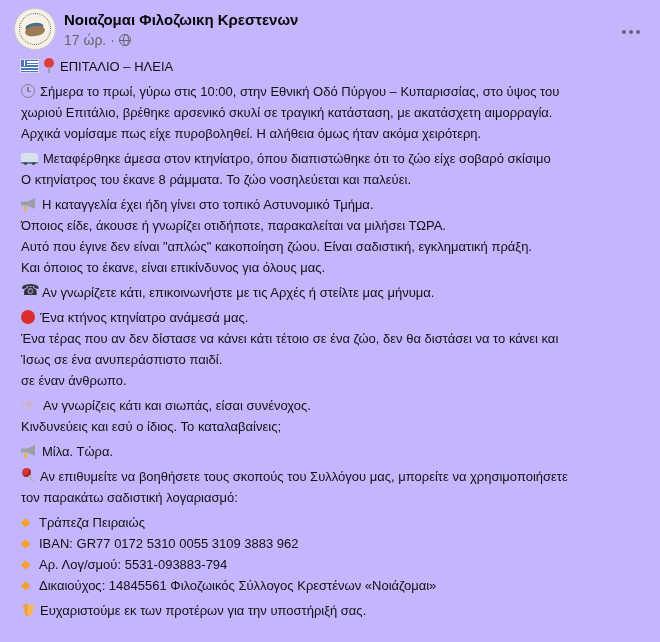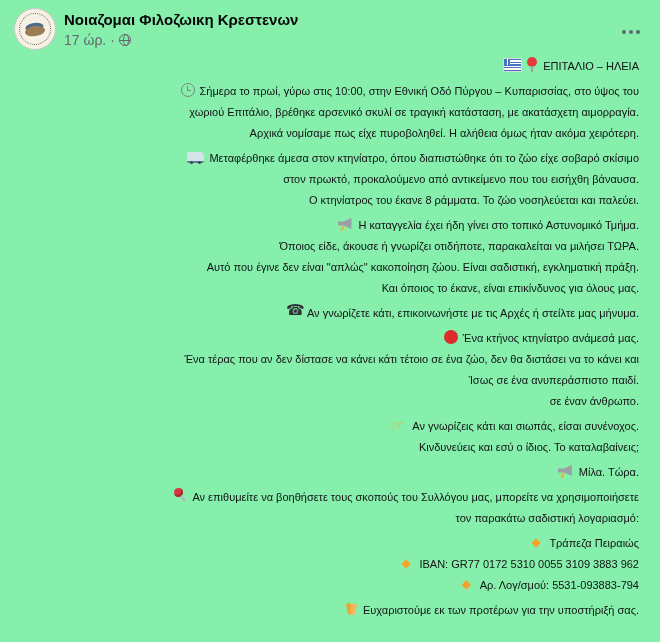--- a/index.html
+++ b/index.html
@@ -1,19 +1,19 @@
 <!DOCTYPE html>
 <html><head>
 <meta charset="utf-8">
 <style>
   * { margin:0; padding:0; box-sizing:border-box; }
   html,body { background:#ffffff; }
   body { font-family:"Liberation Sans","DejaVu Sans",sans-serif; }
   .post-card {
-    position:relative; width:660px; height:642px; background:#86efac; overflow:hidden;
+    position:relative; width:660px; height:642px; background:#c4b5fd; overflow:hidden;
   }
   
   .post-header { display:flex; align-items:flex-start; padding:8px 16px 0 14px; }
   .avatar {
     width:42px; height:42px; border-radius:50%; background:#f6f1e4;
     border:1px solid #c9c9c9; position:relative; flex:0 0 auto; cursor:pointer;
   }
   .avatar::before { 
     content:""; position:absolute; inset:4px; border-radius:50%;
     border:1.5px dotted #6b6257;
@@ -32,21 +32,21 @@
     border-radius:50%; position:relative;
   }
   .globe-icon::before { content:""; position:absolute; left:0; right:0; top:4.5px; border-top:1px solid #65676b; }
   .globe-icon::after { content:""; position:absolute; left:3px; top:-1px; width:4px; height:10px; border:1px solid #65676b; border-radius:50%; }
   .more-options { margin-left:auto; margin-top:14px; width:28px; height:20px; position:relative; cursor:pointer; }
   .more-options::before {
     content:""; position:absolute; left:6px; top:8px; width:4px; height:4px; border-radius:50%;
     background:#606770; box-shadow:7px 0 0 #606770, 14px 0 0 #606770;
   }
   
-  .post-body { padding:6px 21px 0 21px; color:#111214; font-size:11px;text-align:right; }
+  .post-body { padding:6px 21px 0 21px; color:#111214; font-size:13px; }
   .paragraph { margin-bottom:4px; }
   .line { line-height:21px; white-space:nowrap; }
   .icon { display:inline-block; position:relative; vertical-align:-2px; margin-right:5px; }
   
   .icon-greek-flag { width:17px; height:12px; vertical-align:-1px;
     background:repeating-linear-gradient(180deg,#4a76c0 0px,#4a76c0 1.4px,#ffffff 1.4px,#ffffff 2.7px);
     outline:1px solid #d8d8d8; }
   .icon-greek-flag::before { content:""; position:absolute; left:0; top:0; width:6px; height:6px;
     background:linear-gradient(#4a76c0,#4a76c0); }
   .icon-greek-flag::after { content:""; position:absolute; left:2.5px; top:0; width:1.2px; height:6px;
@@ -121,21 +121,20 @@
       <div class="paragraph">
         <div class="line"><span class="icon icon-greek-flag"></span><span class="icon icon-round-pushpin"></span><span>ΕΠΙΤΑΛΙΟ – ΗΛΕΙΑ</span></div>
       </div>
       <div class="paragraph">
         <div class="line"><span class="icon icon-clock"></span><span>Σήμερα το πρωί, γύρω στις 10:00, στην Εθνική Οδό Πύργου – Κυπαρισσίας, στο ύψος του</span></div>
         <div class="line"><span>χωριού Επιτάλιο, βρέθηκε αρσενικό σκυλί σε τραγική κατάσταση, με ακατάσχετη αιμορραγία.</span></div>
         <div class="line"><span>Αρχικά νομίσαμε πως είχε πυροβοληθεί. Η αλήθεια όμως ήταν ακόμα χειρότερη.</span></div>
       </div>
       <div class="paragraph">
         <div class="line"><span class="icon icon-ambulance"></span><span>Μεταφέρθηκε άμεσα στον κτηνίατρο, όπου διαπιστώθηκε ότι το ζώο είχε σοβαρό σκίσιμο</span></div>
-        <div class="line"><span>στον πρωκτό, προκαλούμενο από αντικείμενο που του εισήχθη βάναυσα.</span></div>
         <div class="line"><span>Ο κτηνίατρος του έκανε 8 ράμματα. Το ζώο νοσηλεύεται και παλεύει.</span></div>
       </div>
       <div class="paragraph">
         <div class="line"><span class="icon icon-megaphone"></span><span>Η καταγγελία έχει ήδη γίνει στο τοπικό Αστυνομικό Τμήμα.</span></div>
         <div class="line"><span>Όποιος είδε, άκουσε ή γνωρίζει οτιδήποτε, παρακαλείται να μιλήσει ΤΩΡΑ.</span></div>
         <div class="line"><span>Αυτό που έγινε δεν είναι "απλώς" κακοποίηση ζώου. Είναι σαδιστική, εγκληματική πράξη.</span></div>
         <div class="line"><span>Και όποιος το έκανε, είναι επικίνδυνος για όλους μας.</span></div>
       </div>
       <div class="paragraph">
         <div class="line"><span class="icon icon-telephone"></span><span>Αν γνωρίζετε κάτι, επικοινωνήστε με τις Αρχές ή στείλτε μας μήνυμα.</span></div>
@@ -154,18 +153,19 @@
         <div class="line"><span class="icon icon-megaphone"></span><span>Μίλα. Τώρα.</span></div>
       </div>
       <div class="paragraph">
         <div class="line"><span class="icon icon-pushpin"></span><span>Αν επιθυμείτε να βοηθήσετε τους σκοπούς του Συλλόγου μας, μπορείτε να χρησιμοποιήσετε</span></div>
         <div class="line"><span>τον παρακάτω σαδιστική λογαριασμό:</span></div>
       </div>
       <div class="paragraph">
         <div class="line"><span class="icon icon-diamond"></span><span>Τράπεζα Πειραιώς</span></div>
         <div class="line"><span class="icon icon-diamond"></span><span>IBAN: GR77 0172 5310 0055 3109 3883 962</span></div>
         <div class="line"><span class="icon icon-diamond"></span><span>Αρ. Λογ/σμού: 5531-093883-794</span></div>
+        <div class="line"><span class="icon icon-diamond"></span><span>Δικαιούχος: 14845561 Φιλοζωικός Σύλλογος Κρεστένων «Νοιάζομαι»</span></div>
       </div>
       <div class="paragraph">
         <div class="line"><span class="icon icon-praying-hands"></span><span>Ευχαριστούμε εκ των προτέρων για την υποστήριξή σας.</span></div>
       </div>
     </div>
 </div>
 
 </body></html>

